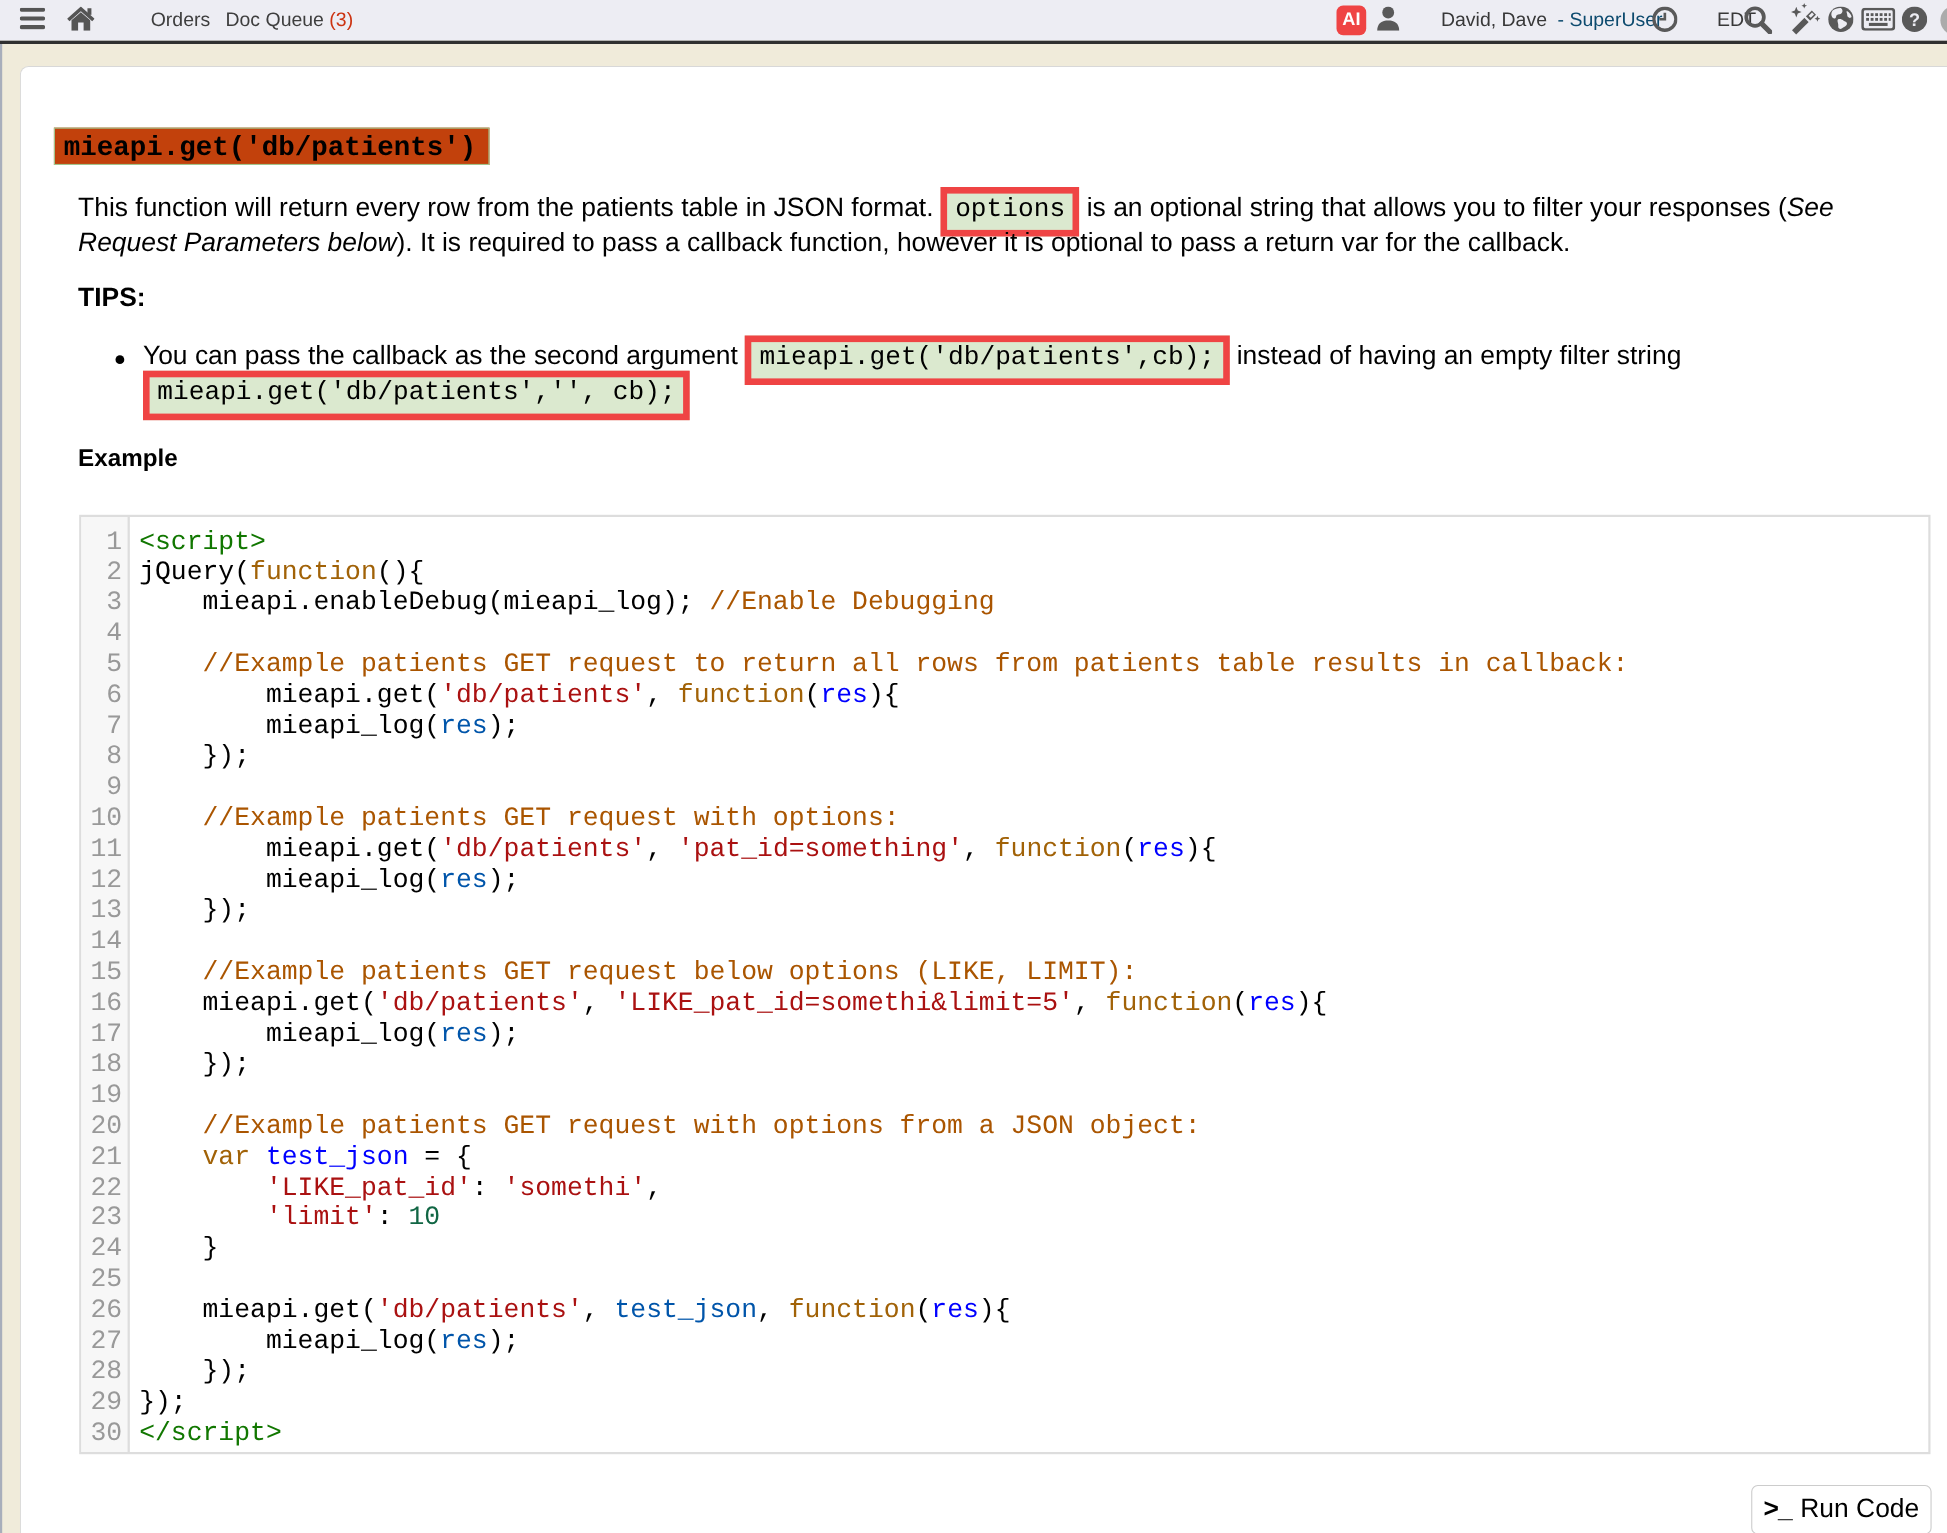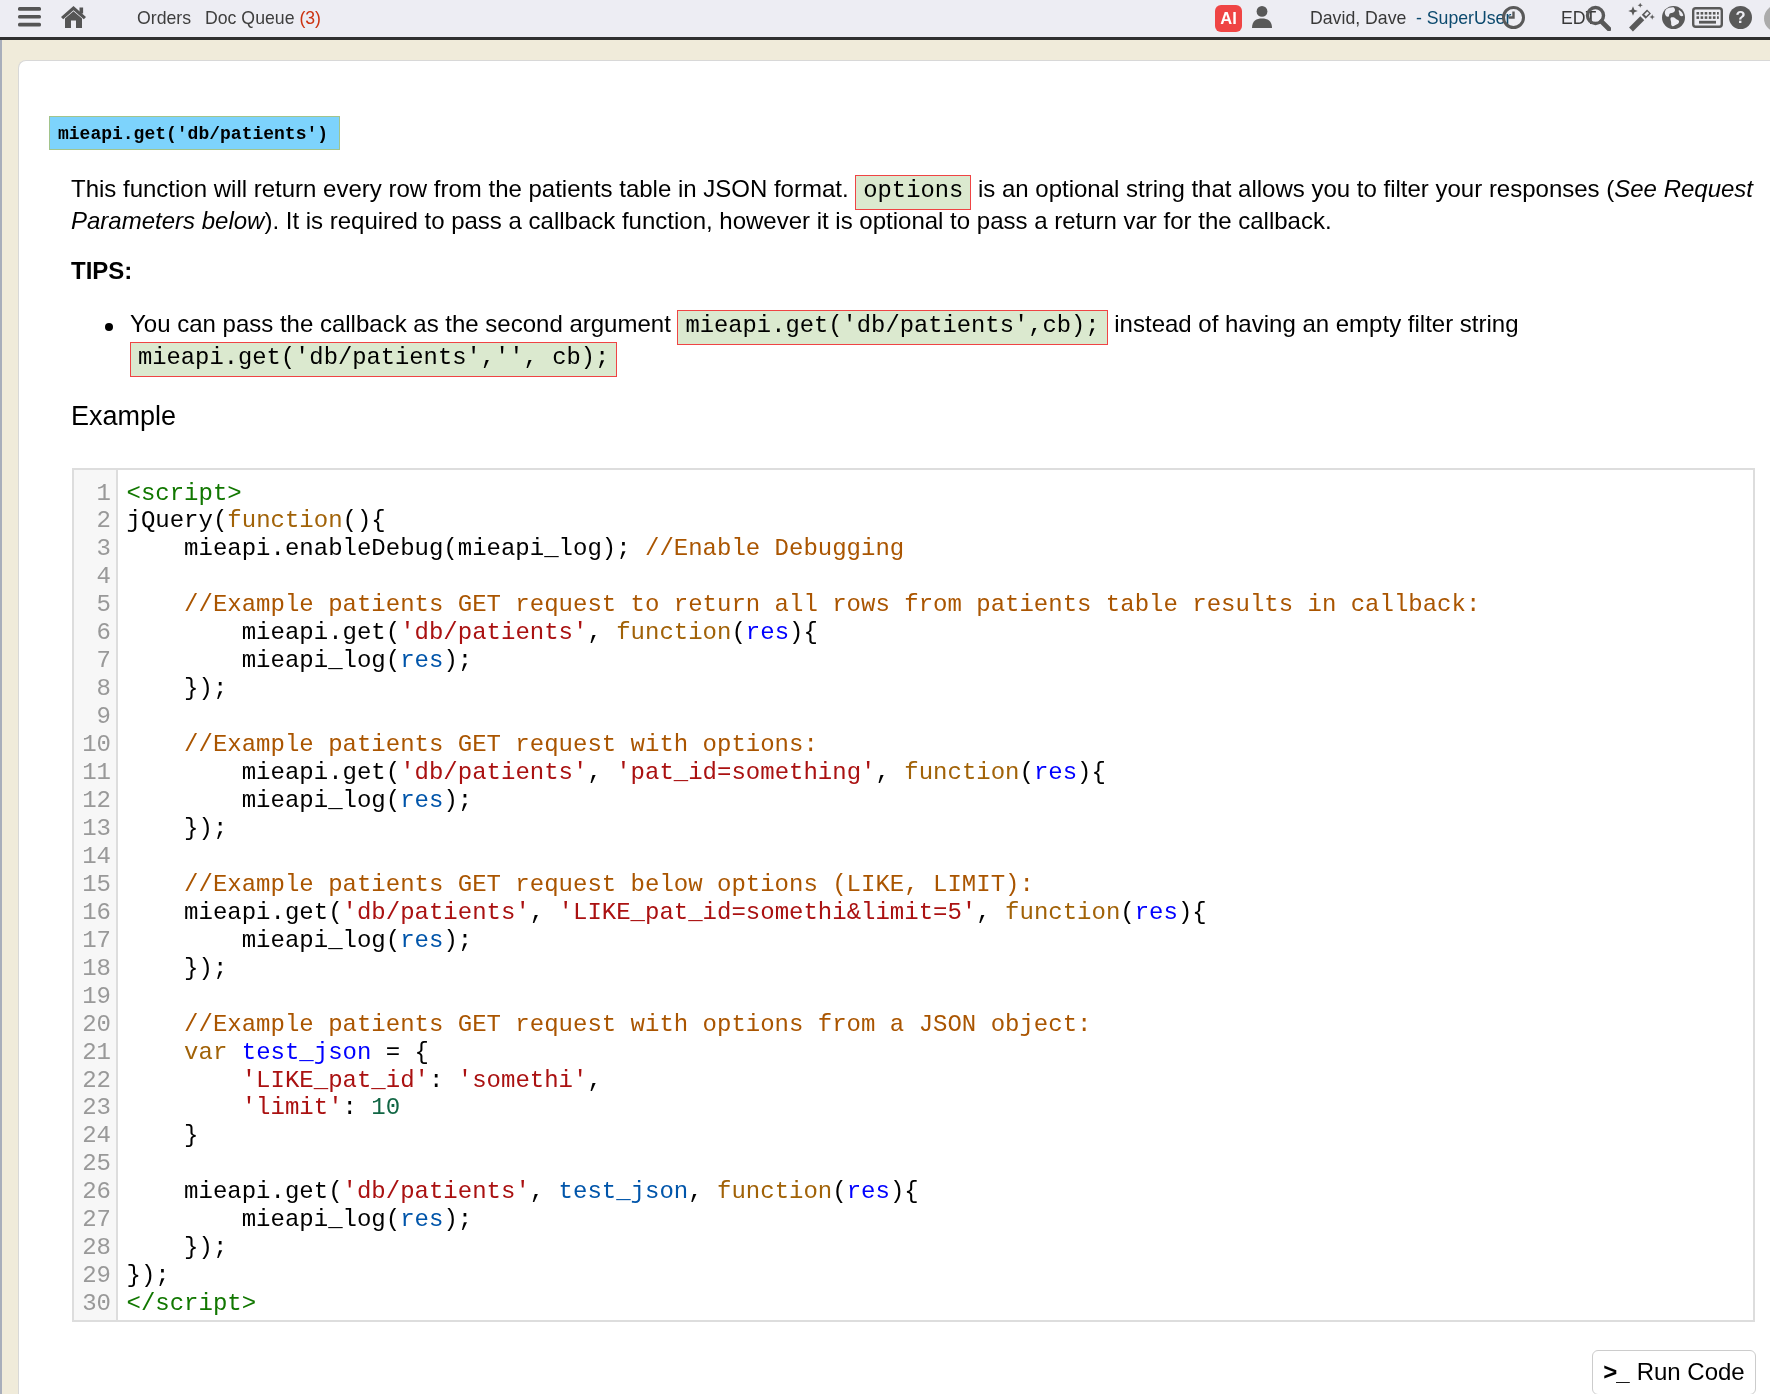--- a/index.html
+++ b/index.html
@@ -1,27 +1,27 @@
 <!DOCTYPE html>
 <html><head>
 <meta charset="utf-8">
 <style>
 * { margin:0; padding:0; box-sizing:border-box; }
 html,body { width:1770px; height:1394px; overflow:hidden; background:#f0ebda; font-family:"Liberation Sans", sans-serif; }
 .topbar { position:absolute; left:0; top:0; width:1770px; height:37px; background:#ededf3; }
 .darkline { position:absolute; left:0; top:37px; width:1770px; height:3px; background:#303030; }
 .tb { position:absolute; top:0; height:37px; display:flex; align-items:center; color:#3e3e3e; font-size:17.7px;margin-left:30px; }
 .card { position:absolute; left:18px; top:60px; width:1752px; height:1334px; background:#ffffff; border:1px solid #d8d8d8; border-right:none; border-bottom:none; border-radius:8px 0 0 0; }
-.hcode { position:absolute; left:30px; top:54.5px; height:34px; line-height:35.5px; background:#7dd3fc; border:1px solid #a2c48c; padding:0 10.5px 0 8px; font-family:"Liberation Mono", monospace; font-weight:bold; font-size:18px; color:#000; }
+.hcode { position:absolute; left:30px; top:54.5px; height:34px; line-height:35.5px; background:#c2410c; border:1px solid #a2c48c; padding:0 10.5px 0 8px; font-family:"Liberation Mono", monospace; font-weight:bold; font-size:25px; color:#000; }
 .para { position:absolute; left:52px; top:112.5px; width:1692px; font-size:24px; line-height:30.5px; color:#000; }
-.icode { background:#dbe9cf; border:1px solid #ef4444; padding:1px 7px 5px; font-family:"Liberation Mono", monospace; font-size:23.8px; }
+.icode { background:#dbe9cf; border:6px solid #ef4444; padding:1px 7px 5px; font-family:"Liberation Mono", monospace; font-size:23.8px; }
 .tips { position:absolute; left:52px; top:196px; font-size:24px; font-weight:bold;text-align:right; }
 .bullet { position:absolute; left:111px; top:247.5px; width:1610px; font-size:24px; line-height:30.5px; }
 .bullet::before { content:""; position:absolute; left:-25px; top:14px; width:8px; height:8px; border-radius:50%; background:#000; }
-.example { position:absolute; left:52px; top:340px; font-size:27px; line-height:31px; font-weight:normal; }
+.example { position:absolute; left:52px; top:340px; font-size:22px; line-height:31px; font-weight:bold; }
 .cm { position:absolute; left:53px; top:407px; width:1683px; height:854px; border:2px solid #ddd; background:#fff; font-family:"Liberation Mono", monospace; font-size:24px; line-height:27.95px; }
 .cm .gutter { position:absolute; left:0; top:0; bottom:0; width:44px; background:#f7f7f7; border-right:2px solid #ddd; color:#999; text-align:right; padding:9.5px 5px 0 0; }
 .cm pre { position:absolute; left:46px; top:0; right:0; padding:9.5px 0 0 6.5px; font-family:inherit; white-space:pre; }
 .c{color:#aa5500} .k{color:#a16207} .s{color:#aa1111} .n{color:#116644} .d{color:#0000ff} .v{color:#0055aa} .t{color:#117700}
 .runbtn { position:absolute; left:1573px; top:1288.5px; width:164px; height:45px; border:1px solid #cccccc; border-radius:6px; background:#fff; font-size:24px; color:#000; display:flex; align-items:center; justify-content:center; }
 .ic { display:block; }
 </style>
 </head>
 <body>
 <div class="topbar">

